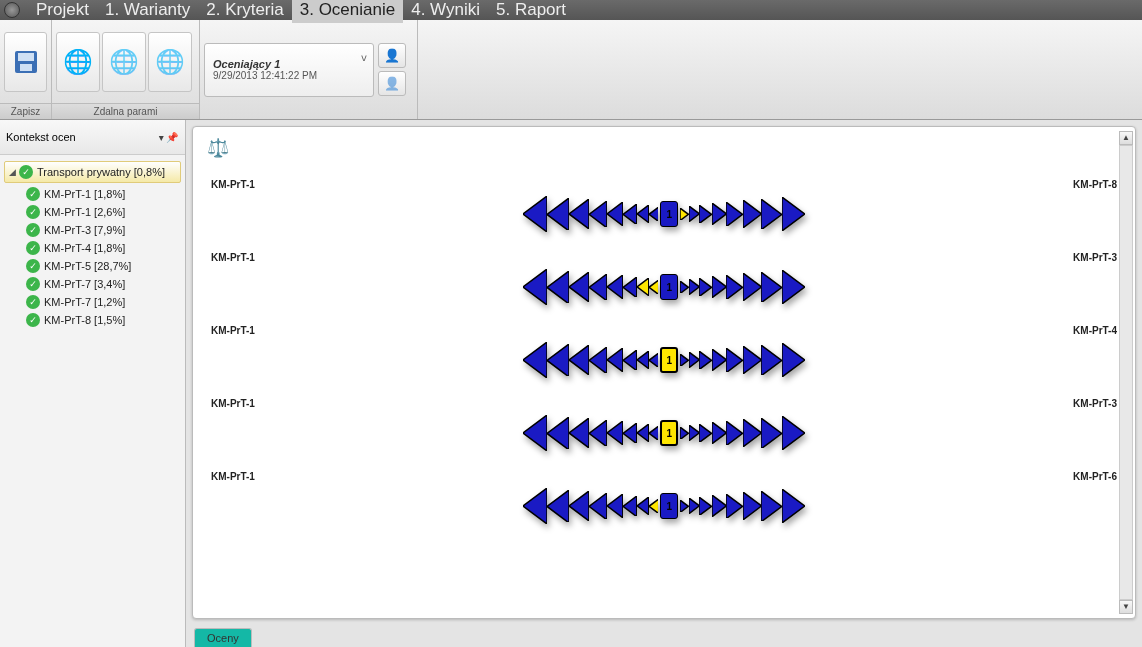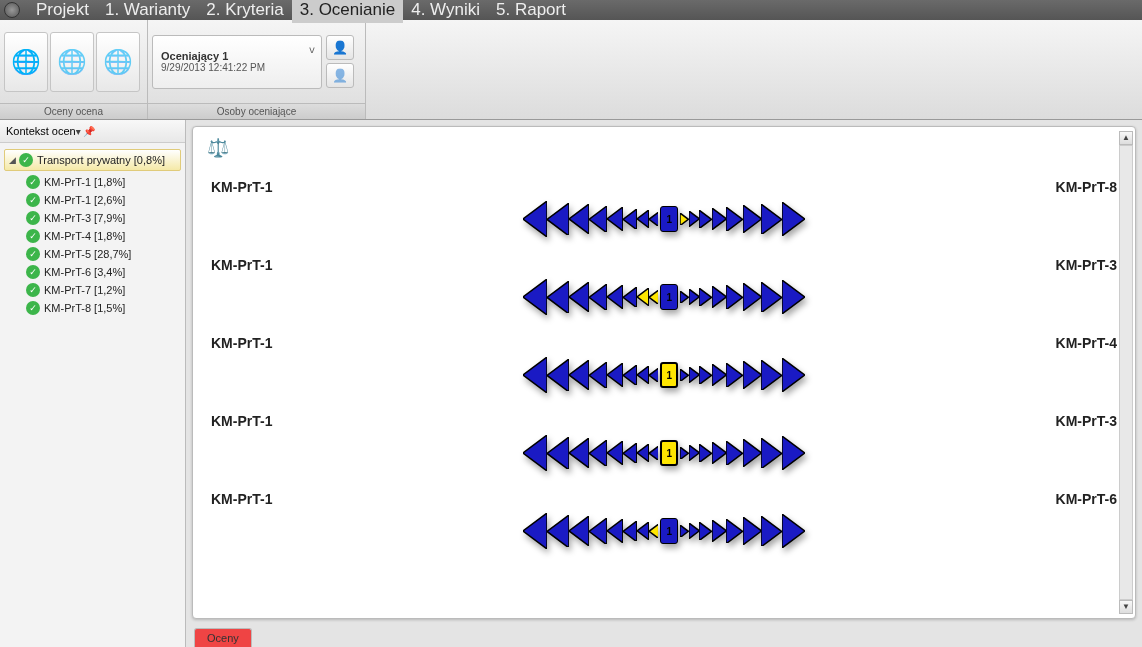--- a/index.html
+++ b/index.html
@@ -9,96 +9,107 @@
 .topbar .logo { position: absolute; left: 4px; top: 2px; width: 16px; height: 16px; border-radius: 50%; background: radial-gradient(#999,#555); border:1px solid #333;}
 .topbar a { color: #eee; font-size: 17px; padding: 3px 8px; display: inline-block; cursor: pointer; }
 .topbar a.active { background: #ccc; color: #222; border-radius: 2px 2px 0 0; text-align: right; }
 
 .ribbon { height: 100px; background: linear-gradient(#f5f5f5,#dcdcdc); border-bottom: 1px solid #999; display: flex; }
 .ribbon-group { border-right: 1px solid #bbb; display: flex; flex-direction: column; }
 .ribbon-group-body { display: flex; flex: 1; align-items: center; padding: 4px; gap: 2px; }
 .ribbon-group-label { font-size: 10px; color: #555; text-align: center; background: linear-gradient(#ddd,#ccc); border-top: 1px solid #bbb; padding: 2px 0; }
 .ribbon-btn { width: 44px; height: 60px; border: 1px solid #c5c5c5; background: linear-gradient(#fff,#e8e8e8); border-radius: 3px; display:flex; align-items:center; justify-content:center; font-size: 24px; color:#3a6ea5;}
 .eval-box { height: 54px; border:1px solid #bbb; background: linear-gradient(#fff,#eee); border-radius:3px; padding:4px 8px; min-width:170px; display:flex; flex-direction:column; justify-content:center; position:relative;}
-.eval-box .name { font-size:11px; font-weight:bold; color:#333;}
+.eval-box .name { font-size:11px; font-weight:bold; color:#333;font-style:italic;}
 .eval-box .date { font-size:10px; color:#555;}
 .eval-box .chev { position:absolute; right:6px; top:8px; font-size:10px; color:#666;}
 .mini-btn { width:28px; height:25px; border:1px solid #bbb; background:linear-gradient(#fff,#e5e5e5); border-radius:3px; display:flex; align-items:center; justify-content:center; font-size:13px;}
 
 .main { display:flex; height: calc(647px - 120px); }
 .sidebar { width: 186px; background:#f3f3f3; border-right:1px solid #bbb; display:flex; flex-direction:column;}
-.sidebar-header { font-size:11px; padding:5px 6px; border-bottom:1px solid #ccc; display:flex; align-items:center; background:linear-gradient(#f8f8f8,#e8e8e8);}
+.sidebar-header { font-size:11px; padding:11px 6px; border-bottom:1px solid #ccc; display:flex; justify-content:space-between; align-items:center; background:linear-gradient(#f8f8f8,#e8e8e8);}
 .sidebar-header .pin{ font-size:10px; color:#444;}
 .tree { padding: 6px 4px; font-size:11px; color:#222;}
 .tree-item { display:flex; align-items:center; padding:2px 0 2px 4px;}
 .tree-item.root{ background:linear-gradient(#fff,#f5e9a7); border:1px solid #e0cb7a; border-radius:2px; padding:3px 4px; margin-bottom:2px;}
 .tree-child{ padding-left:22px;}
 .expander{ width:10px; font-size:9px; color:#555;}
 .check{ width:14px;height:14px;border-radius:50%;background:#3cb54a;color:#fff;display:inline-flex;align-items:center;justify-content:center;font-size:9px;margin-right:4px;flex-shrink:0;}
 .content{ flex:1; position:relative; background:#e4e4e4; padding:6px;}
 .panel{ background:#fff; border:1px solid #bbb; border-radius:4px; height: calc(100% - 22px); overflow:hidden; position:relative; box-shadow: 0 1px 3px rgba(0,0,0,.2);}
 .panel-inner{ height:100%; overflow-y:auto; overflow-x:hidden; padding: 0 0 10px 0;}
 .title-row{ display:flex; align-items:center; padding:10px 14px; gap:10px;}
 .title-row .scale{font-size:18px;}
 .title-row h2{ font-size:17px; font-weight:normal; color:#222;}
 .toolbar{ text-align:center; padding:6px 0; border-top:1px solid #ddd; border-bottom:1px solid #ddd; background:#fafafa;}
 .toolbar label{ font-size:11px; color:#333; margin:0 6px;}
 .toolbar input{ vertical-align:middle;}
 .compare-row{ padding: 10px 18px;}
-.compare-labels{ display:flex; justify-content:space-between; font-weight:bold; font-size:14px; color:#222; margin-bottom:6px;}
+.compare-labels{ display:flex; justify-content:space-between; font-weight:bold; font-size:10px; color:#222; margin-bottom:6px;}
 .arrows{ display:flex; justify-content:center; align-items:center; gap:0; filter: drop-shadow(2px 4px 3px rgba(0,0,0,.35));}
 .tri{ cursor:pointer;}
 .center-sq{ width:18px; height:26px; background:#1a1ac4; border:1px solid #000; border-radius:3px; display:flex; align-items:center; justify-content:center; color:#000; font-size:10px; font-weight:bold; margin:0 2px; cursor:pointer;}
 .center-sq.sel{ background:#ffe600; border:2px solid #000;}
-.bottom-tab{ position:absolute; left:8px; bottom:0; font-size:11px; background:#ef4444; padding:3px 12px; border:1px solid #bbb; border-bottom:none; border-radius:3px 3px 0 0; color:#333;}
+.bottom-tab{ position:absolute; left:8px; bottom:0; font-size:11px; background:#14b8a6; padding:3px 12px; border:1px solid #bbb; border-bottom:none; border-radius:3px 3px 0 0; color:#333;}
 .vscroll{ position:absolute; right:2px; top:4px; bottom:4px; width:14px;}
 .vscroll .track{ position:absolute; top:14px; bottom:14px; left:0; right:0; background:#e8e8e8; border:1px solid #ccc;}
 .vscroll .btn{ position:absolute; left:0; right:0; height:14px; background:linear-gradient(#f8f8f8,#ddd); border:1px solid #bbb; font-size:8px; text-align:center; line-height:12px; color:#444;}
 .vscroll .btn.up{ top:0;} .vscroll .btn.dn{ bottom:0;}
 </style>
 </head>
 <body>
 
 <div class="topbar">
   <div class="logo"></div>
   <div id="menu-items"><a>Projekt</a><a>1. Warianty</a><a>2. Kryteria</a><a class="active">3. Ocenianie</a><a>4. Wyniki</a><a>5. Raport</a></div>
 </div>
 
 <div class="ribbon">
+  <div class="ribbon-group" style="width:52px;">
+    <div class="ribbon-group-body">
+      <div class="ribbon-btn">
+        <svg width="28" height="28">
+            <rect x="3" y="3" width="22" height="22" rx="2" fill="#3b6fb5"></rect>
+            <rect x="6" y="5" width="16" height="8" fill="#cfe0f4"></rect>
+            <rect x="8" y="16" width="12" height="7" fill="#cfe0f4"></rect>
+          </svg>
+      </div>
+    </div>
+    <div class="ribbon-group-label">Zapisz</div>
+  </div>
   <div class="ribbon-group" style="width:148px;">
     <div class="ribbon-group-body">
       <div class="ribbon-btn">
           <span>🌐</span>
         </div>
       <div class="ribbon-btn">
           <span style="opacity:.6">🌐</span>
         </div>
       <div class="ribbon-btn">
           <span style="opacity:.6">🌐</span>
         </div>
     </div>
-    <div class="ribbon-group-label">Oceny ocena</div>
+    <div class="ribbon-group-label">Zdalna parami</div>
   </div>
   <div class="ribbon-group" style="width:218px;">
     <div class="ribbon-group-body">
       <div class="eval-box">
         <span class="name">Oceniający 1</span>
         <span class="date">9/29/2013 12:41:22 PM</span>
         <span class="chev">ⅴ</span>
       </div>
       <div style="display:flex;flex-direction:column;gap:3px;margin-left:2px;">
         <div class="mini-btn">
             <span>👤</span>
           </div>
         <div class="mini-btn">
             <span style="opacity:.5">👤</span>
           </div>
       </div>
     </div>
-    <div class="ribbon-group-label">Osoby oceniające</div>
   </div>
 </div>
 
 <div class="main">
   <div class="sidebar">
     <div class="sidebar-header">
       <span>Kontekst ocen</span>
       <span class="pin">▾ 📌</span>
     </div>
     <div class="tree">
@@ -123,21 +134,21 @@
           <div class="tree-item tree-child">
             <span class="check">✓</span>
             <span>KM-PrT-4 [1,8%]</span>
           </div>
           <div class="tree-item tree-child">
             <span class="check">✓</span>
             <span>KM-PrT-5 [28,7%]</span>
           </div>
           <div class="tree-item tree-child">
             <span class="check">✓</span>
-            <span>KM-PrT-6 [3,4%]</span>
+            <span>KM-PrT-7 [3,4%]</span>
           </div>
           <div class="tree-item tree-child">
             <span class="check">✓</span>
             <span>KM-PrT-7 [1,2%]</span>
           </div>
           <div class="tree-item tree-child">
             <span class="check">✓</span>
             <span>KM-PrT-8 [1,5%]</span>
           </div>
         </div>

